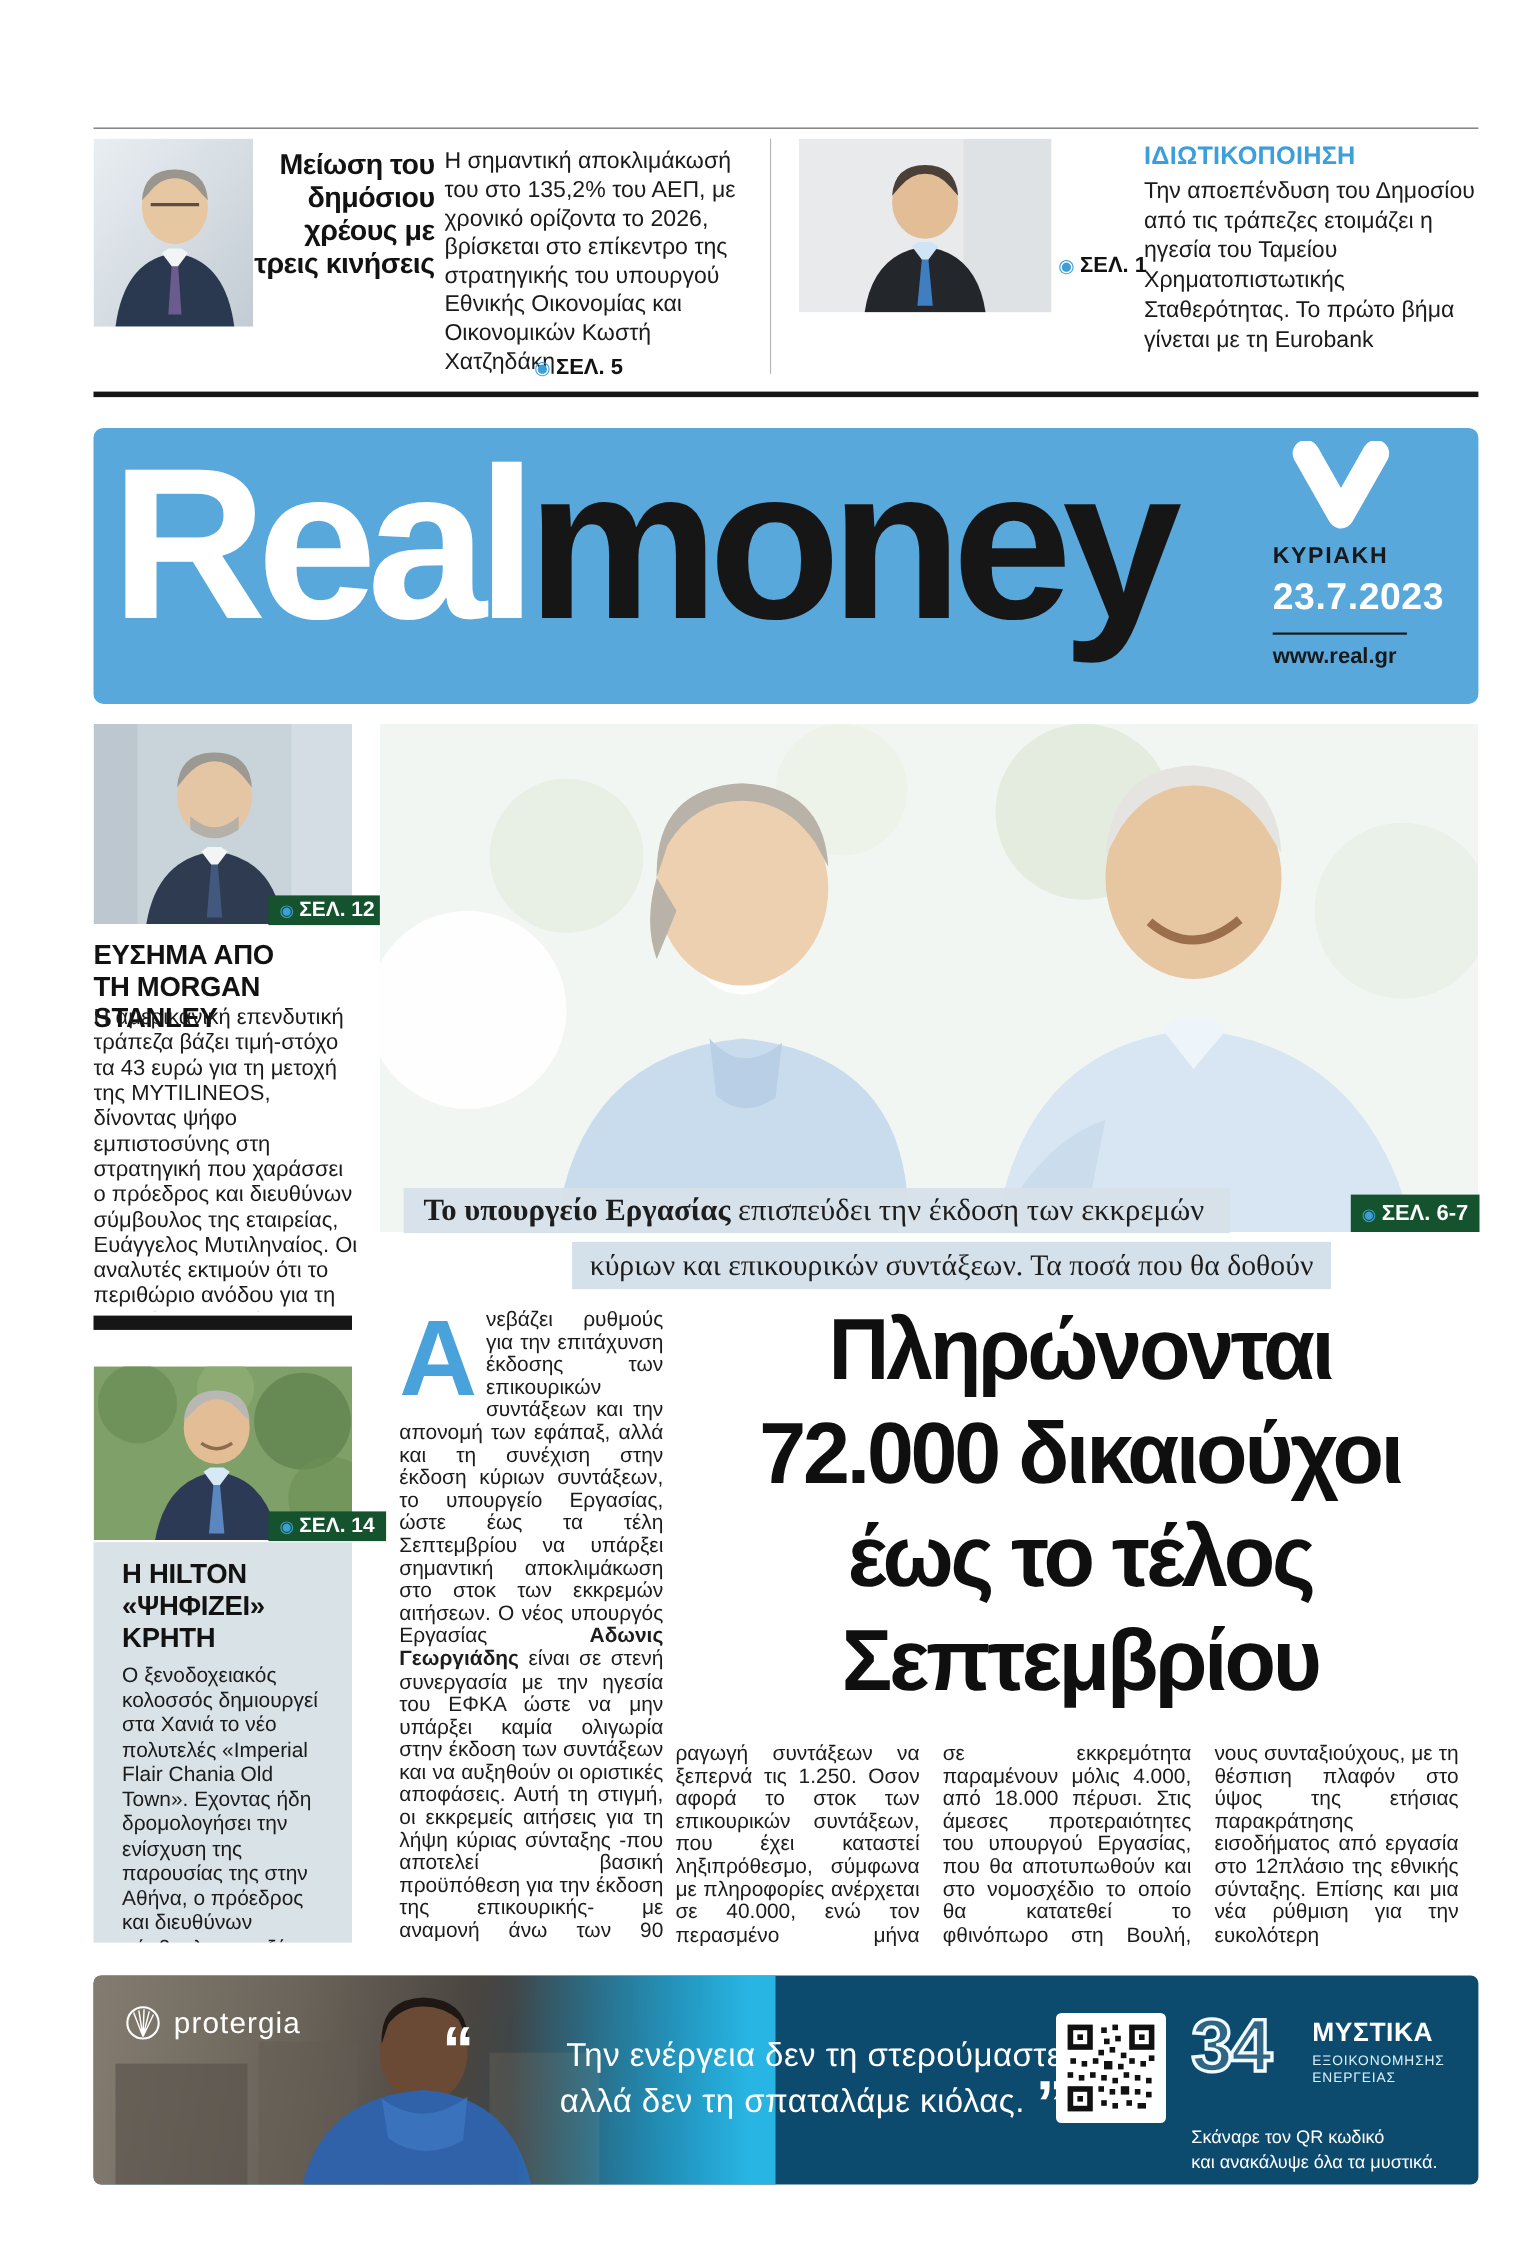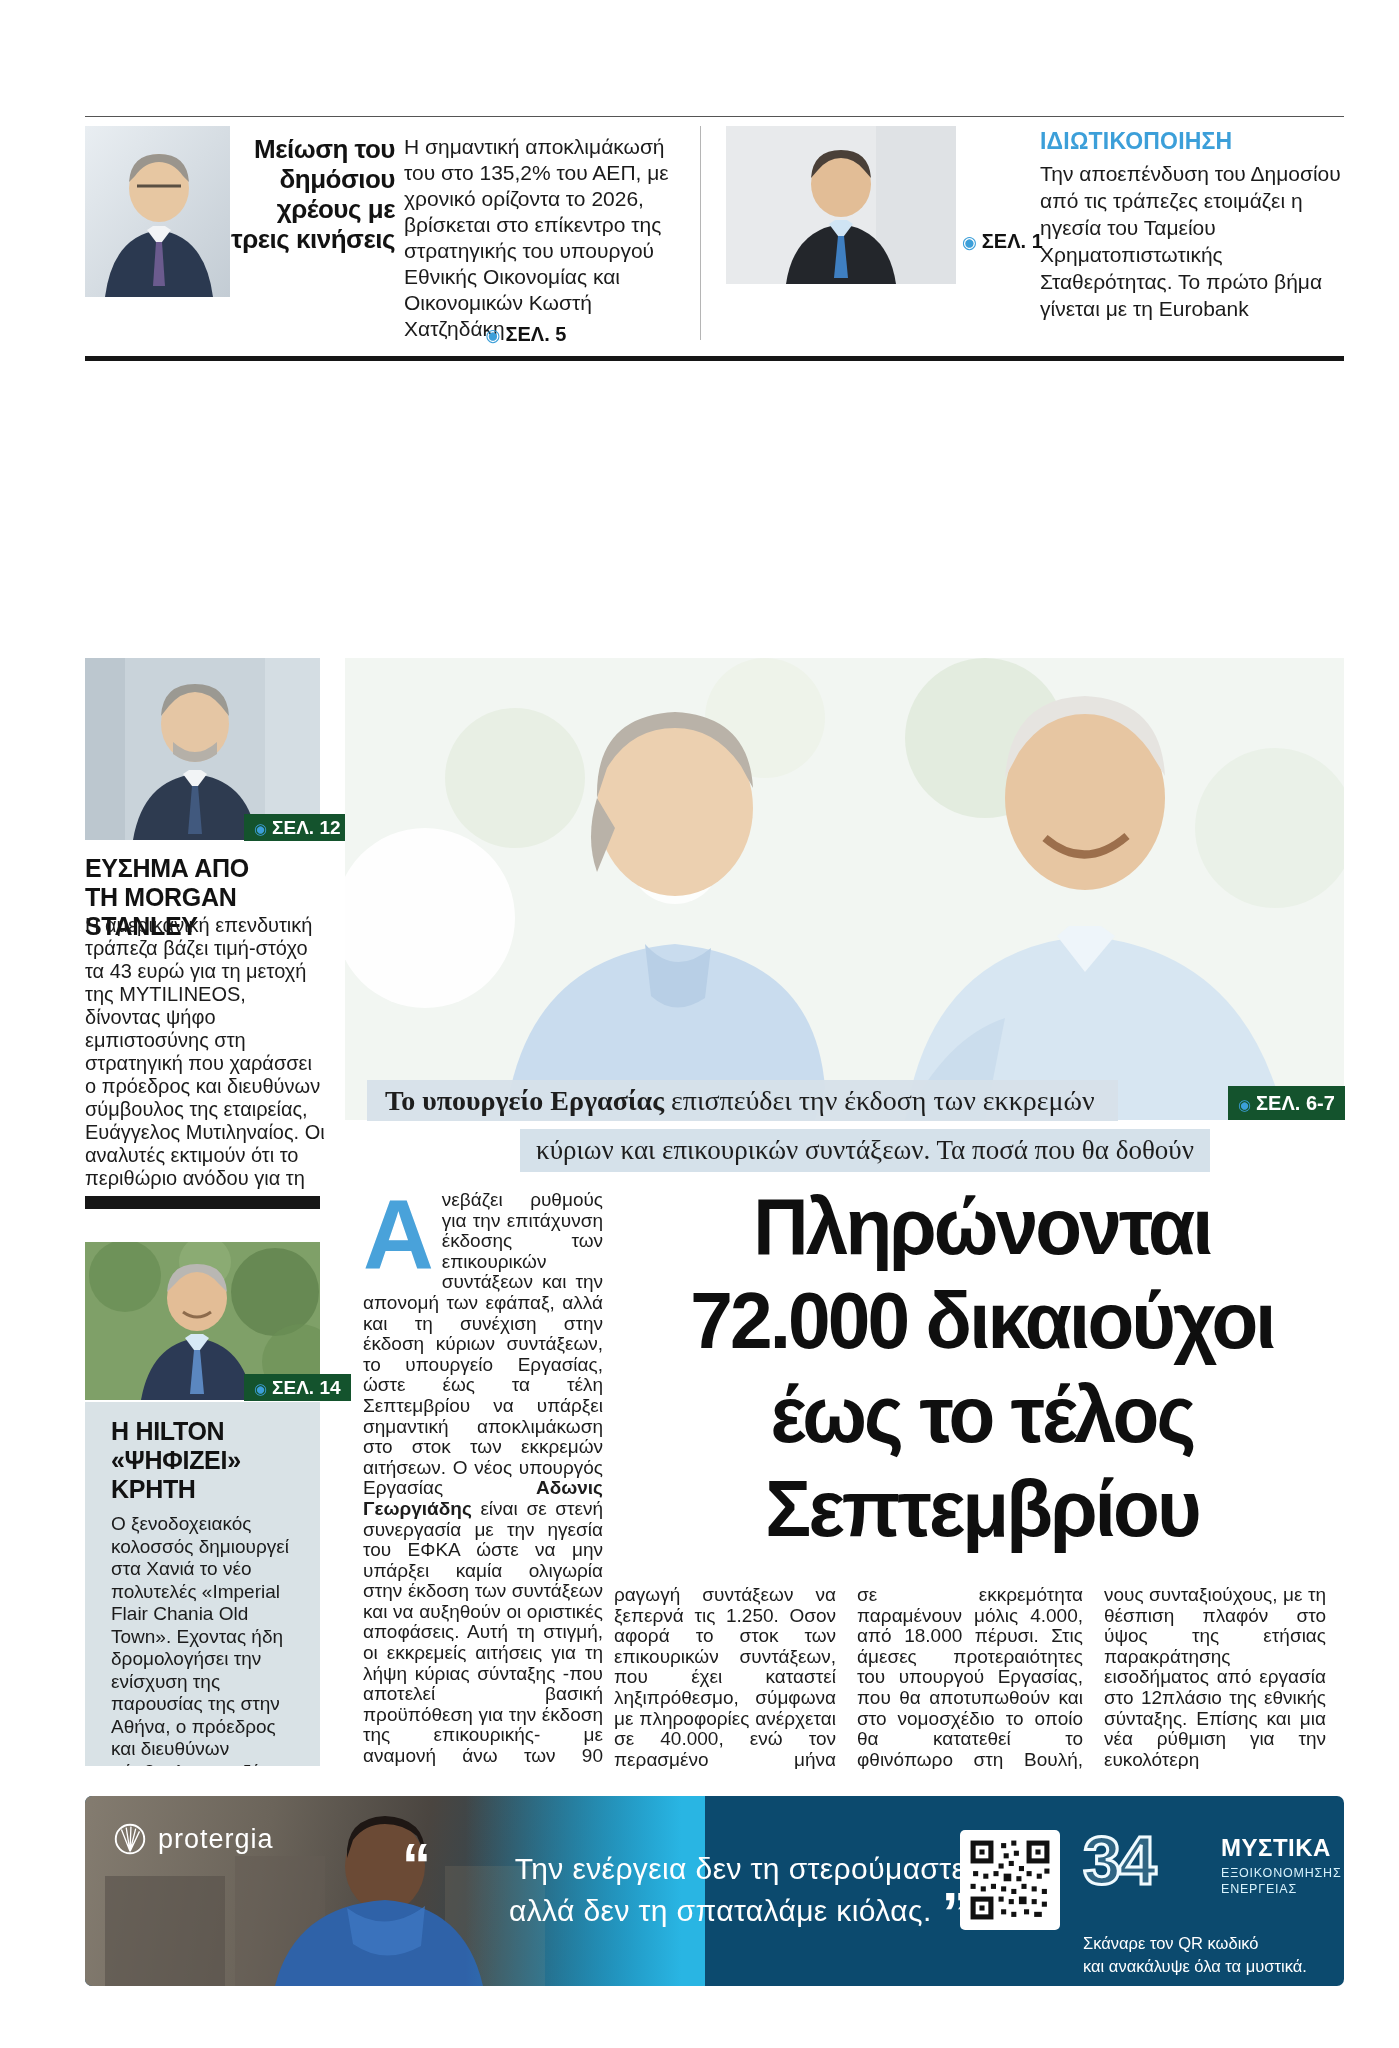--- a/index.html
+++ b/index.html
@@ -76,21 +76,21 @@
   .ad-brand-text{font-size:27px;letter-spacing:1px;margin-left:9px;font-weight:400;}
   .quote-block{position:absolute;left:355px;top:52px;width:600px;text-align:center;color:#fff;}
   .quote-line{font-size:30px;line-height:42px;letter-spacing:0.4px;}
   .qmark{font-size:58px;font-weight:800;line-height:20px;vertical-align:-12px;}
   .q-open{position:absolute;left:-38px;top:6px;}
   .q-close{margin-left:10px;}
   .qr{position:absolute;left:875px;top:34px;width:100px;height:100px;background:#fff;border-radius:5px;
       padding:8px;box-sizing:border-box;}
   .ad-num{position:absolute;left:998px;top:30px;font-size:68px;line-height:68px;font-weight:800;
           color:rgba(255,255,255,0.15);-webkit-text-stroke:3px #f0fbff;letter-spacing:-2px;}
-  .ad-title{position:absolute;left:1136px;top:38px;color:#fff;}
+  .ad-title{position:absolute;left:1108px;top:38px;color:#fff;}
   .ad-title-main{font-size:24px;font-weight:800;letter-spacing:0.5px;}
   .ad-title-sub{font-size:12.5px;color:#d8f3fd;letter-spacing:0.8px;line-height:16px;margin-top:3px;}
   .ad-scan{position:absolute;left:998px;top:136px;color:#fff;font-size:16.5px;line-height:23px;}
 </style>
 </head>
 <body>
 
 <div class="page">
 
   <div class="abs hairline"></div>
@@ -130,20 +130,32 @@
       <path d="M103 98 L115 114 L127 98 L121 94 L109 94 Z" fill="#cfe4f4"></path>
       <path d="M112 110 L118 110 L122 152 L108 152 Z" fill="#3f7fc1"></path>
     </svg>
   </div>
   <div class="abs pageref pr2"><span class="marker-icon">◉</span><span>ΣΕΛ. 1</span></div>
   <div class="abs kicker">ΙΔΙΩΤΙΚΟΠΟΙΗΣΗ</div>
   <div class="abs t-body2">Την αποεπένδυση του Δημοσίου από τις τράπεζες ετοιμάζει η ηγεσία του Ταμείου Χρηματοπιστωτικής Σταθερότητας. Το πρώτο βήμα γίνεται με τη Eurobank</div>
 
   <div class="abs blackrule"></div>
 
+  <div class="abs masthead">
+    <div class="wordmark"><span class="wm-real">Real</span><span class="wm-money">money</span></div>
+    <div class="mh-right">
+      <svg class="vlogo" viewBox="0 0 100 90">
+        <path d="M16 12 L50 72 L84 12" stroke="#ffffff" stroke-width="26" fill="none" stroke-linecap="round" stroke-linejoin="round"></path>
+      </svg>
+      <div class="mh-day">ΚΥΡΙΑΚΗ</div>
+      <div class="mh-date">23.7.2023</div>
+      <div class="mh-line"></div>
+      <div class="mh-url">www.real.gr</div>
+    </div>
+  </div>
 
   <div class="abs photo" style="left:85px;top:616px;width:235px;height:182px;">
     <svg width="235" height="182" viewBox="0 0 235 182">
       <rect width="235" height="182" fill="#c9d3da"></rect>
       <rect x="0" width="40" height="182" fill="#bcc7cf"></rect>
         <rect x="180" width="55" height="182" fill="#d4dde3"></rect>
       <ellipse cx="110" cy="66" rx="34" ry="38" fill="#e5c6a4"></ellipse>
       <path d="M76 58 Q78 26 110 26 Q142 26 144 58 L136 48 Q124 34 110 34 Q96 34 84 48 Z" fill="#9b9992"></path>
       <path d="M88 84 Q110 104 132 84 L132 96 Q110 112 88 96 Z" fill="#b5b0a8"></path>
       <path d="M48 182 Q58 122 110 116 Q164 122 172 182 Z" fill="#2e3b50"></path>

